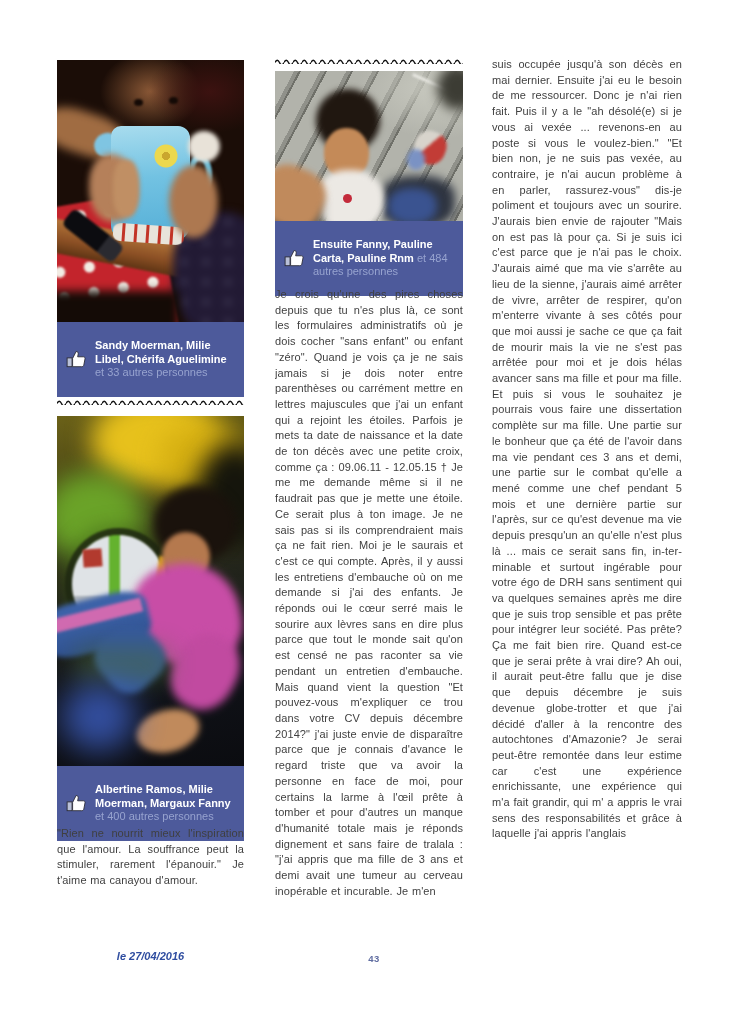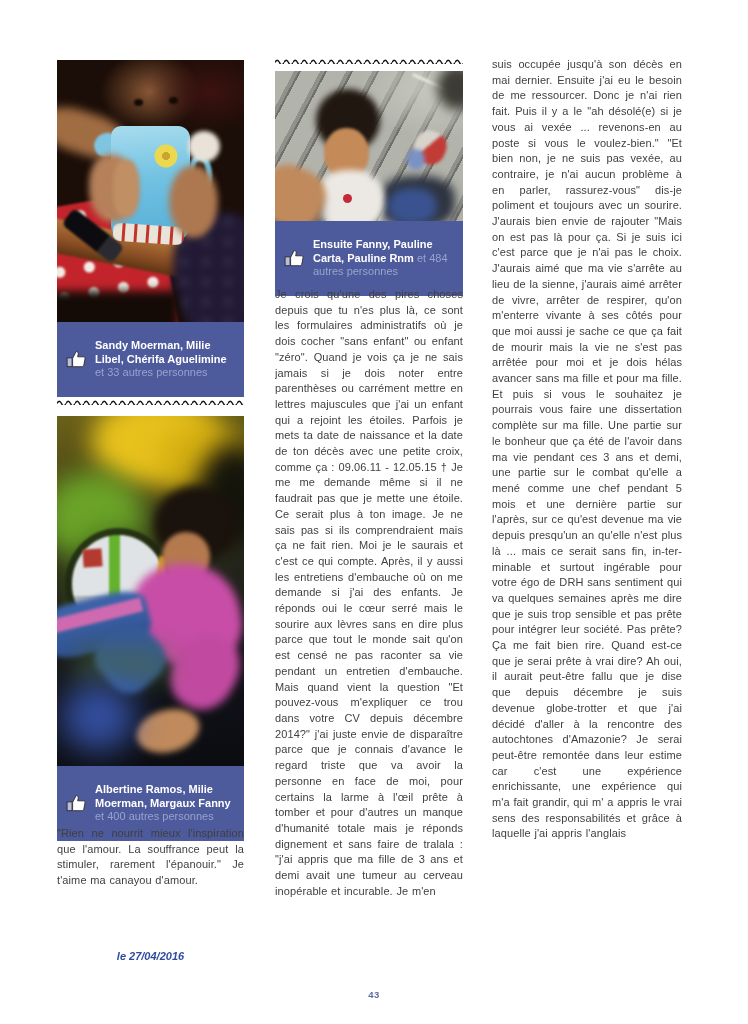--- a/index.html
+++ b/index.html
@@ -104,21 +104,21 @@
   .p3-heart{left:36%;top:82%;width:9px;height:9px;background:#c32a3a;border-radius:50%;filter:blur(.5px);}
   .p3-armshadow{left:-6%;top:84%;width:30%;height:24%;background:#44423c;filter:blur(6px);}
   .p3-arm{left:-8%;top:64%;width:34%;height:40%;background:#c08a5c;border-radius:40%;transform:rotate(24deg);filter:blur(3px);}
   
   .quote{left:57px;top:826px;width:187px;height:84px;}
   .date-line{
     left:57px;top:915px;width:187px;text-align:center;
     color:#2f4da0;font-size:11px;font-weight:bold;font-style:italic;margin-top:35px;
   }
   .pagenum{
-    left:0;top:989px;width:748px;text-align:center;
+    left:0;top:953px;width:748px;text-align:center;
     color:#5f6ca0;font-size:9.5px;font-weight:bold;letter-spacing:.5px;
   }
 </style>
 </head>
 <body>
 
 <svg width="0" height="0" style="position:absolute" aria-hidden="true">
   <defs>
     <pattern id="wave" width="9" height="7" patternUnits="userSpaceOnUse">
       <path d="M0 5.5 Q2.25 1 4.5 5.5 T9 5.5" fill="none" stroke="#121212" stroke-width="1.4"></path>

